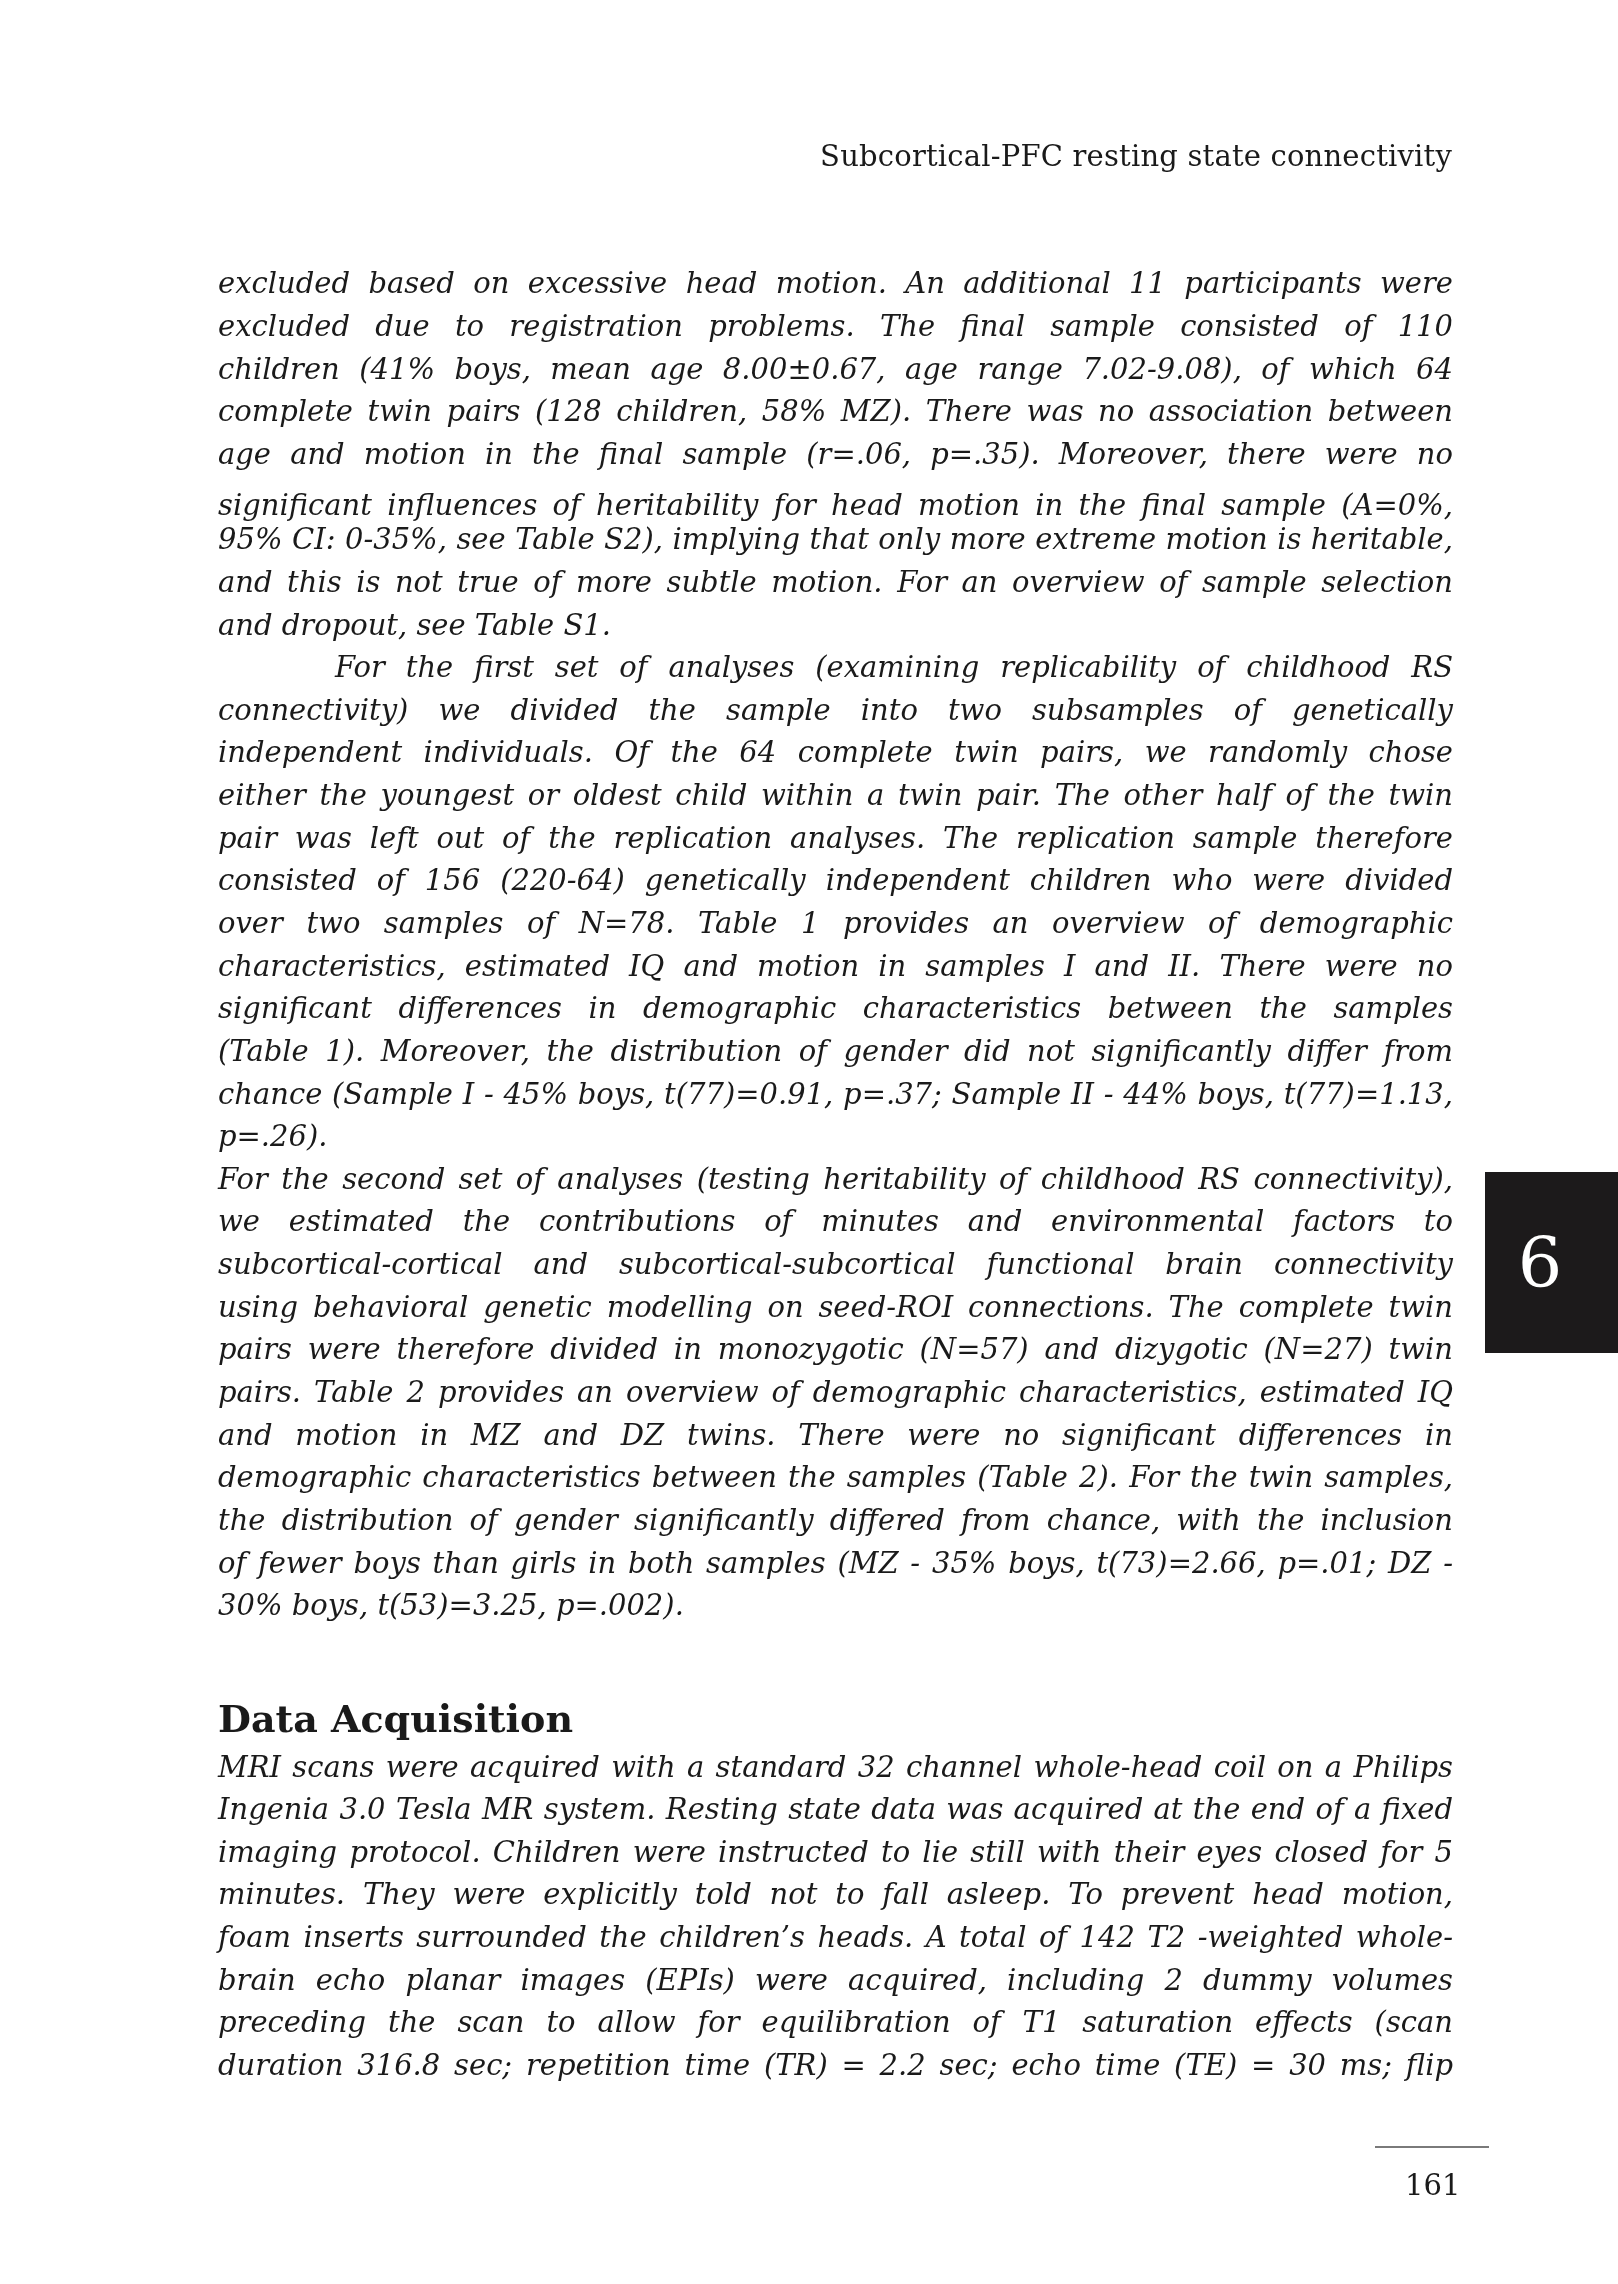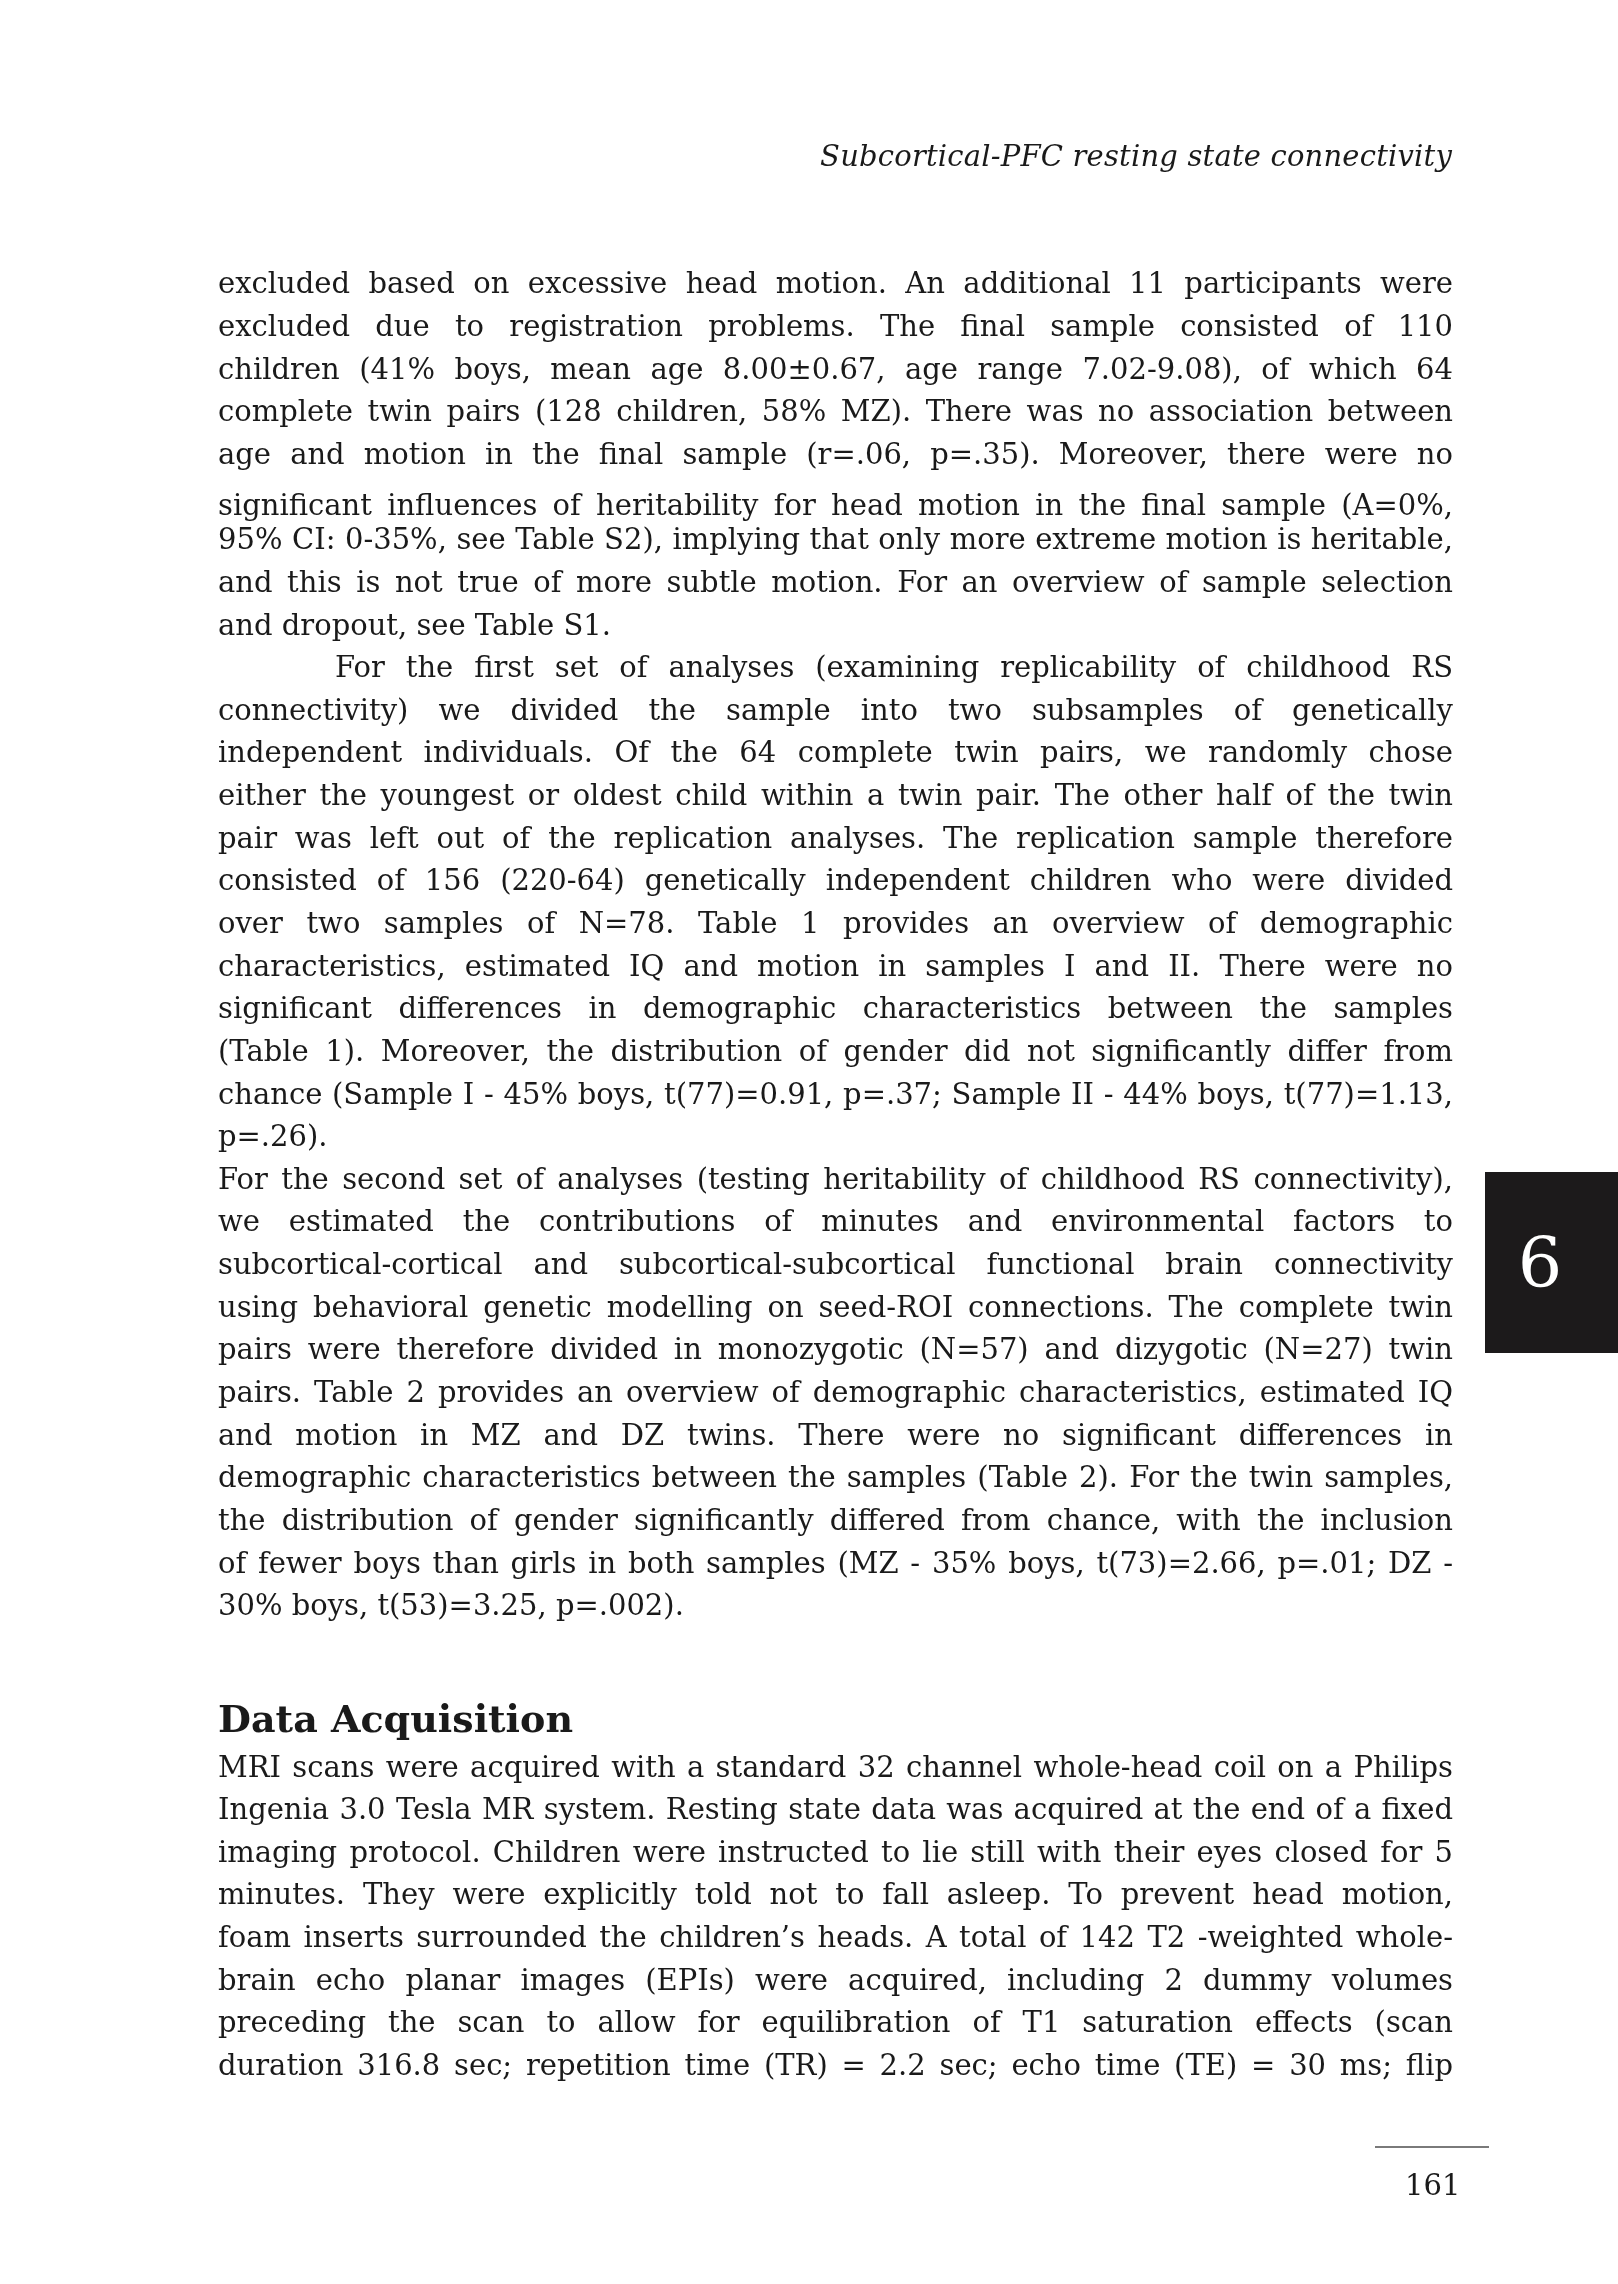--- a/index.html
+++ b/index.html
@@ -1,21 +1,21 @@
 <!DOCTYPE html>
 <html style="font-size:12px"><head>
 <meta charset="utf-8">
 <style>
   html, body { margin: 0; padding: 0; background: #ffffff; }
   body { width: 1619px; height: 2284px; position: relative; overflow: hidden;
          font-family: "DejaVu Serif", "Liberation Serif", serif; color: #1a1a1a; }
-  .running-head { position: absolute; top: 139px; right: 167px; font-size: 29px; letter-spacing: 0.2px; font-style: italic; }
+  .running-head { position: absolute; top: 139px; right: 167px; font-size: 29px; letter-spacing: 0.2px; }
   .body { position: absolute; left: 218px; width: 1235px; top: 0; }
   .line { position: absolute; left: 0; width: 1235px; font-size: 29px; line-height: 35px;
-          white-space: nowrap; text-align: justify; text-align-last: justify; }
+          white-space: nowrap; text-align: justify; text-align-last: justify; font-style: italic; }
   .line.last { text-align-last: left; }
   .line.indent { left: 117px; width: 1118px; }
   .heading { position: absolute; left: 218px; top: 1680px; font-size: 38px; font-weight: bold;
              font-family: "DejaVu Serif", "Liberation Serif", serif; margin-top: 16px; }
   .chapter-tab { position: absolute; left: 1485px; top: 1172px; width: 133px; height: 181px;
                  background: #1c1a1b; color: #ffffff; font-size: 70px;
                  display: flex; align-items: center; justify-content: center; padding-right: 23px;
                  box-sizing: border-box; font-family: "DejaVu Serif", "Liberation Serif", serif; }
   .footer-rule { position: absolute; left: 1375px; top: 2146px; width: 114px; height: 1.5px; background: #7a7a7a; }
   .page-number { position: absolute; left: 1405px; top: 2161px; font-size: 29px; margin-top: 7px; }

